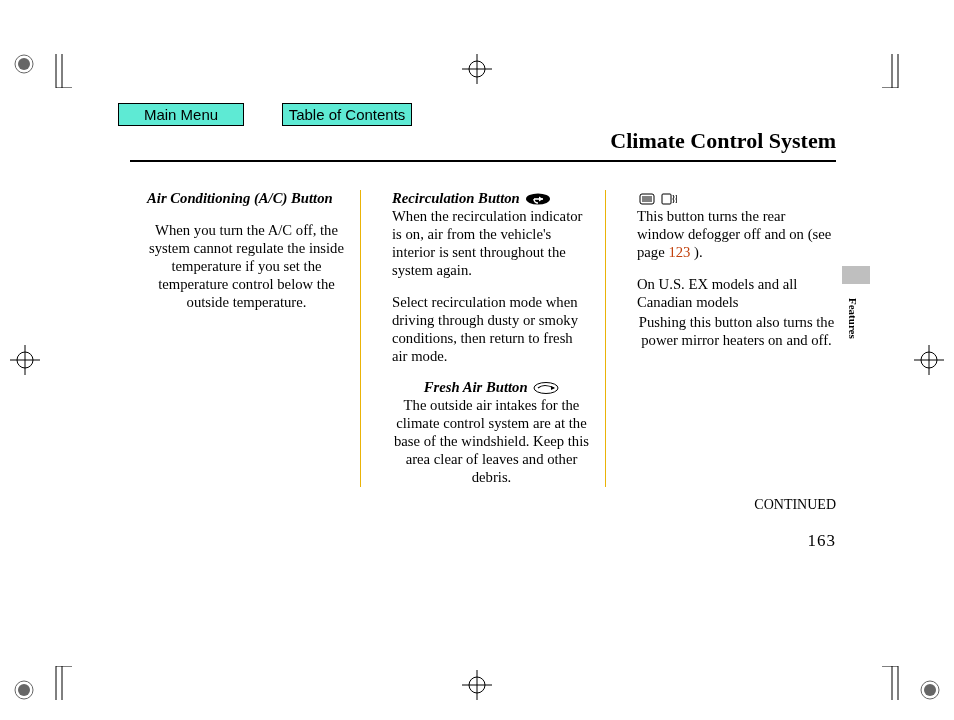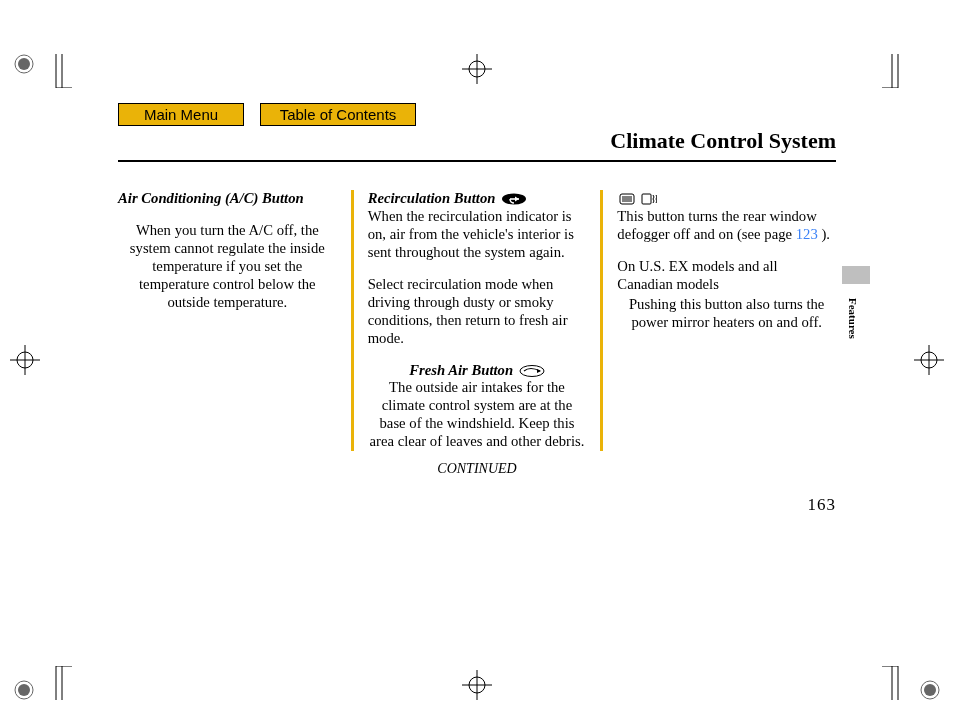--- a/index.html
+++ b/index.html
@@ -33,32 +33,32 @@
     left: 118px;
     display: flex;
     gap: 16px;
     font-family: Arial, Helvetica, sans-serif;
   }
   .nav-btn {
     border: 1px solid #000;
     padding: 2px 0;
     font-size: 15px;
     text-align: center;
-    background: #eab308;
+    background: #5eead4;
     cursor: pointer;
     box-sizing: border-box;
   }
   .nav-btn.main  { width: 126px; }
-  .nav-btn.toc   { width: 156px; }
+  .nav-btn.toc   { width: 130px; margin-left: 22px; }
 
   
   .page {
     position: absolute;
     top: 128px;
-    left: 118px;
+    left: 130px;
     right: 118px;
   }
 
   h1.doc-title {
     margin: 0 0 6px 0;
     text-align: right;
     font-size: 22px;
     font-weight: bold;
   }
   .rule {
@@ -70,36 +70,36 @@
   
   .cols {
     display: flex;
   }
   .col {
     flex: 1 1 0;
     font-size: 14.7px;
     line-height: 1.22;
   }
   .col + .col {
-    border-left: 3px solid #eab308;
+    border-left: 1px solid #eab308;
     padding-left: 14px;
     margin-left: 14px;
   }
 
   .sect-head {
     font-weight: bold;
     font-style: italic;
     display: inline;
   }
   .note { }
-  p { margin: 0 0 14px 0; }
+  p { margin: 0 0 14px 17px; }
   p:last-child { margin-bottom: 0; text-align: center; }
 
   .pglink {
-    color: #3b82f6;
+    color: #c2410c;
     cursor: pointer;
   }
 
   .inline-icon { vertical-align: -2px; margin-left: 2px; }
 
   
   .side-tab {
     position: absolute;
     right: -28px;
     top: 140px;
@@ -116,22 +116,21 @@
   }
   .side-tab .label {
     writing-mode: vertical-rl;
     font-size: 11px;
     font-weight: bold;
     display: inline-block;
     margin-top: 30px;
   }
 
   .continued {
-    text-align: center;
-    font-style: italic;
+    text-align: right;
     font-size: 14px;
     margin-top: 10px;
   }
   .pagenum {
     text-align: right;
     font-weight: normal;
     font-size: 17px;
     letter-spacing: 1px;
     margin-top: 18px;
   }

